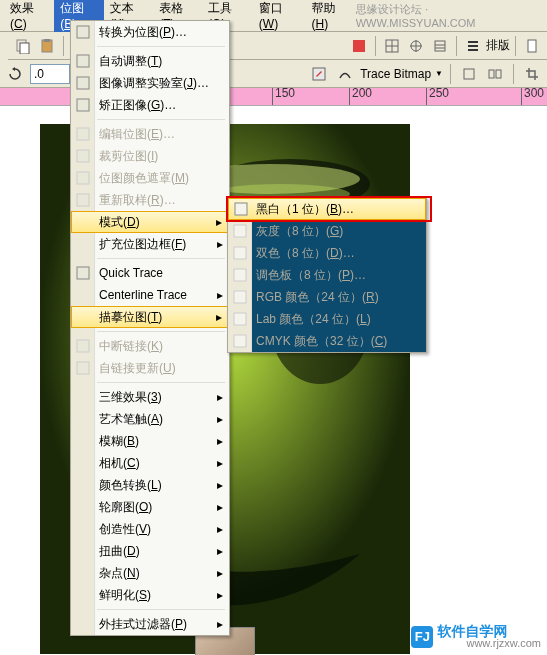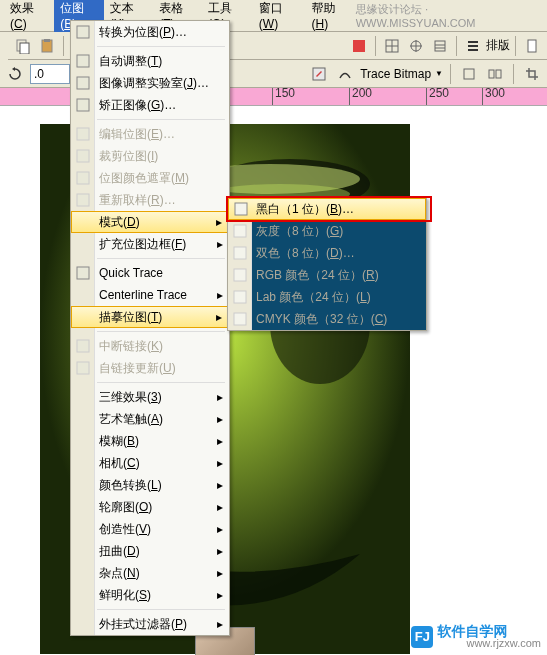--- a/index.html
+++ b/index.html
@@ -173,21 +173,21 @@
       </svg>
     </span>
 </div>
 
 <div class="ruler">
   <div class="ruler-mark" style="left:118px">50</div>
   <div class="ruler-mark" style="left:195px">100</div>
   <div class="ruler-mark" style="left:272px">150</div>
   <div class="ruler-mark" style="left:349px">200</div>
   <div class="ruler-mark" style="left:426px">250</div>
-  <div class="ruler-mark" style="left:482px">300</div>
+  <div class="ruler-mark" style="left:521px">300</div>
 </div>
 
 <div class="canvas-area">
   <div class="artwork">
     <svg width="370" height="530" style="position:absolute;top:0;left:0">
       <defs>
         <radialGradient id="g1" cx="50%" cy="40%">
             <stop offset="0%" stop-color="#b8e040"></stop>
             <stop offset="100%" stop-color="#1a2808"></stop>
           </radialGradient>
@@ -387,20 +387,28 @@
         </svg>
       </span>
       <span>双色（8 位）(<span class="key">D</span>)…</span>
     </div>
     <div class="menu-item disabled">
       <span class="micon">
         <svg width="14" height="14">
           <rect x="1" y="1" width="12" height="12" fill="#f4f4ec" stroke="#ccc"></rect>
         </svg>
       </span>
+      <span>调色板（8 位）(<span class="key">P</span>)…</span>
+    </div>
+    <div class="menu-item disabled">
+      <span class="micon">
+        <svg width="14" height="14">
+          <rect x="1" y="1" width="12" height="12" fill="#f4f4ec" stroke="#ccc"></rect>
+        </svg>
+      </span>
       <span>RGB 颜色（24 位）(<span class="key">R</span>)</span>
     </div>
     <div class="menu-item disabled">
       <span class="micon">
         <svg width="14" height="14">
           <rect x="1" y="1" width="12" height="12" fill="#f4f4ec" stroke="#ccc"></rect>
         </svg>
       </span>
       <span>Lab 颜色（24 位）(<span class="key">L</span>)</span>
     </div>

